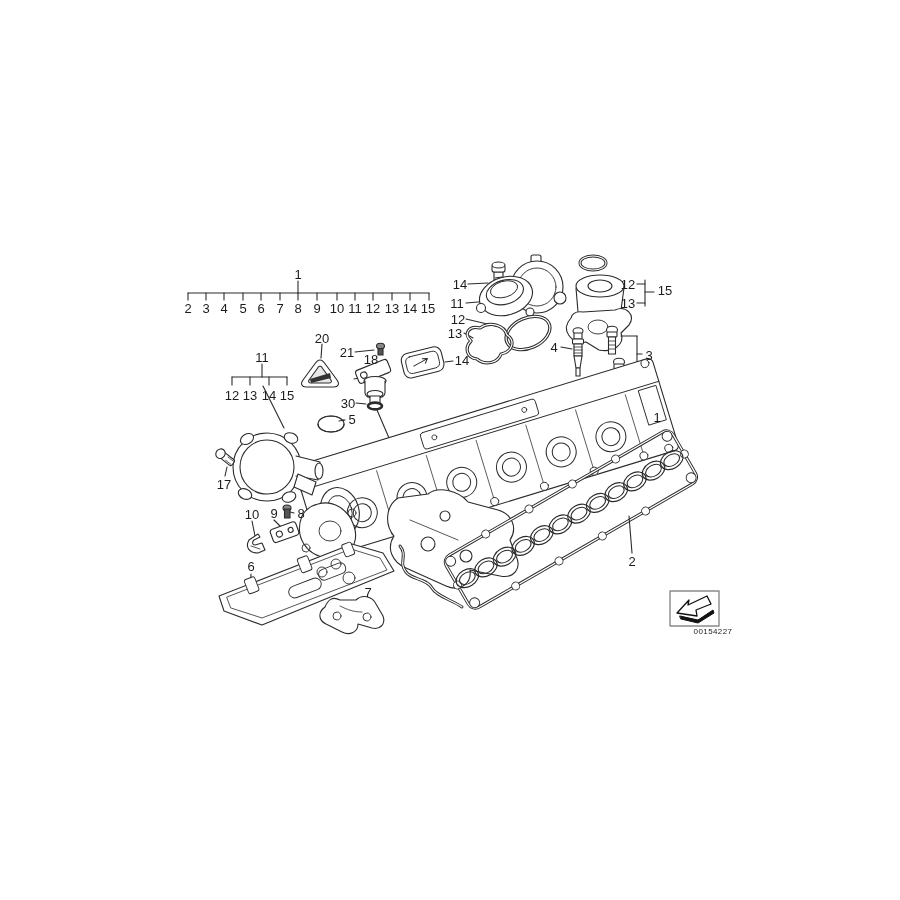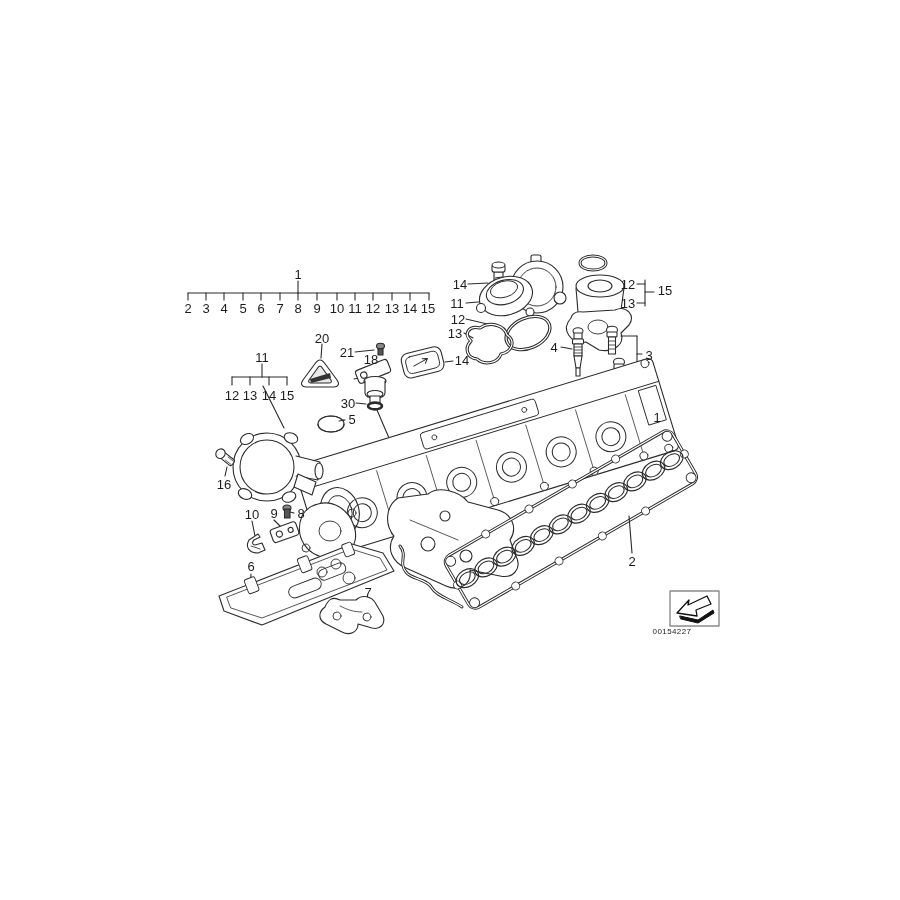--- a/index.html
+++ b/index.html
@@ -2,21 +2,21 @@
 <html><head>
 <meta charset="utf-8">
 <style>
   html,body{margin:0;padding:0;background:#fff;}
   .stage{position:relative;width:900px;height:900px;background:#fff;overflow:hidden;
          font-family:"Liberation Sans",sans-serif;}
   .diagram-svg{position:absolute;left:0;top:0;}
   .callout{position:absolute;transform:translate(-50%,-50%);
            font:13px/1 "Liberation Sans",sans-serif;color:#1c1c1c;letter-spacing:0;
            white-space:nowrap;}
-  .doc-number{position:absolute;left:647px;top:628px;width:50px;text-align:center;
+  .doc-number{position:absolute;left:688px;top:628px;width:50px;text-align:center;
               font:8px/1 "Liberation Sans",sans-serif;color:#222;letter-spacing:.4px;}
   svg *{vector-effect:none;}
 </style>
 </head>
 <body>
 
 <div class="stage">
 
   <svg class="diagram-svg" width="900" height="900" viewBox="0 0 900 900" stroke="#2b2b2b" fill="none" stroke-width="1.1" stroke-linecap="round" stroke-linejoin="round">
 
@@ -380,21 +380,21 @@
       <span class="callout" style="left: 628px; top: 303px;">13</span>
       <span class="callout" style="left: 665px; top: 290px;">15</span>
       <span class="callout" style="left: 347px; top: 352px;">21</span>
       <span class="callout" style="left: 346px; top: 359px; margin-left: 25px;">18</span>
       <span class="callout" style="left: 348px; top: 403px;">30</span>
       <span class="callout" style="left: 352px; top: 419px;">5</span>
       <span class="callout" style="left: 462px; top: 360px;">14</span>
       <span class="callout" style="left: 554px; top: 347px;">4</span>
       <span class="callout" style="left: 649px; top: 355px;">3</span>
       <span class="callout" style="left: 657px; top: 417px;">1</span>
-      <span class="callout" style="left: 224px; top: 484px;">16</span>
+      <span class="callout" style="left: 224px; top: 484px;">17</span>
       <span class="callout" style="left: 252px; top: 514px;">10</span>
       <span class="callout" style="left: 274px; top: 513px;">9</span>
       <span class="callout" style="left: 301px; top: 513px;">8</span>
       <span class="callout" style="left: 251px; top: 566px;">6</span>
       <span class="callout" style="left: 368px; top: 592px;">7</span>
       <span class="callout" style="left: 632px; top: 561px;">2</span>
     </div>
 
   <div class="doc-number">00154227</div>
 

